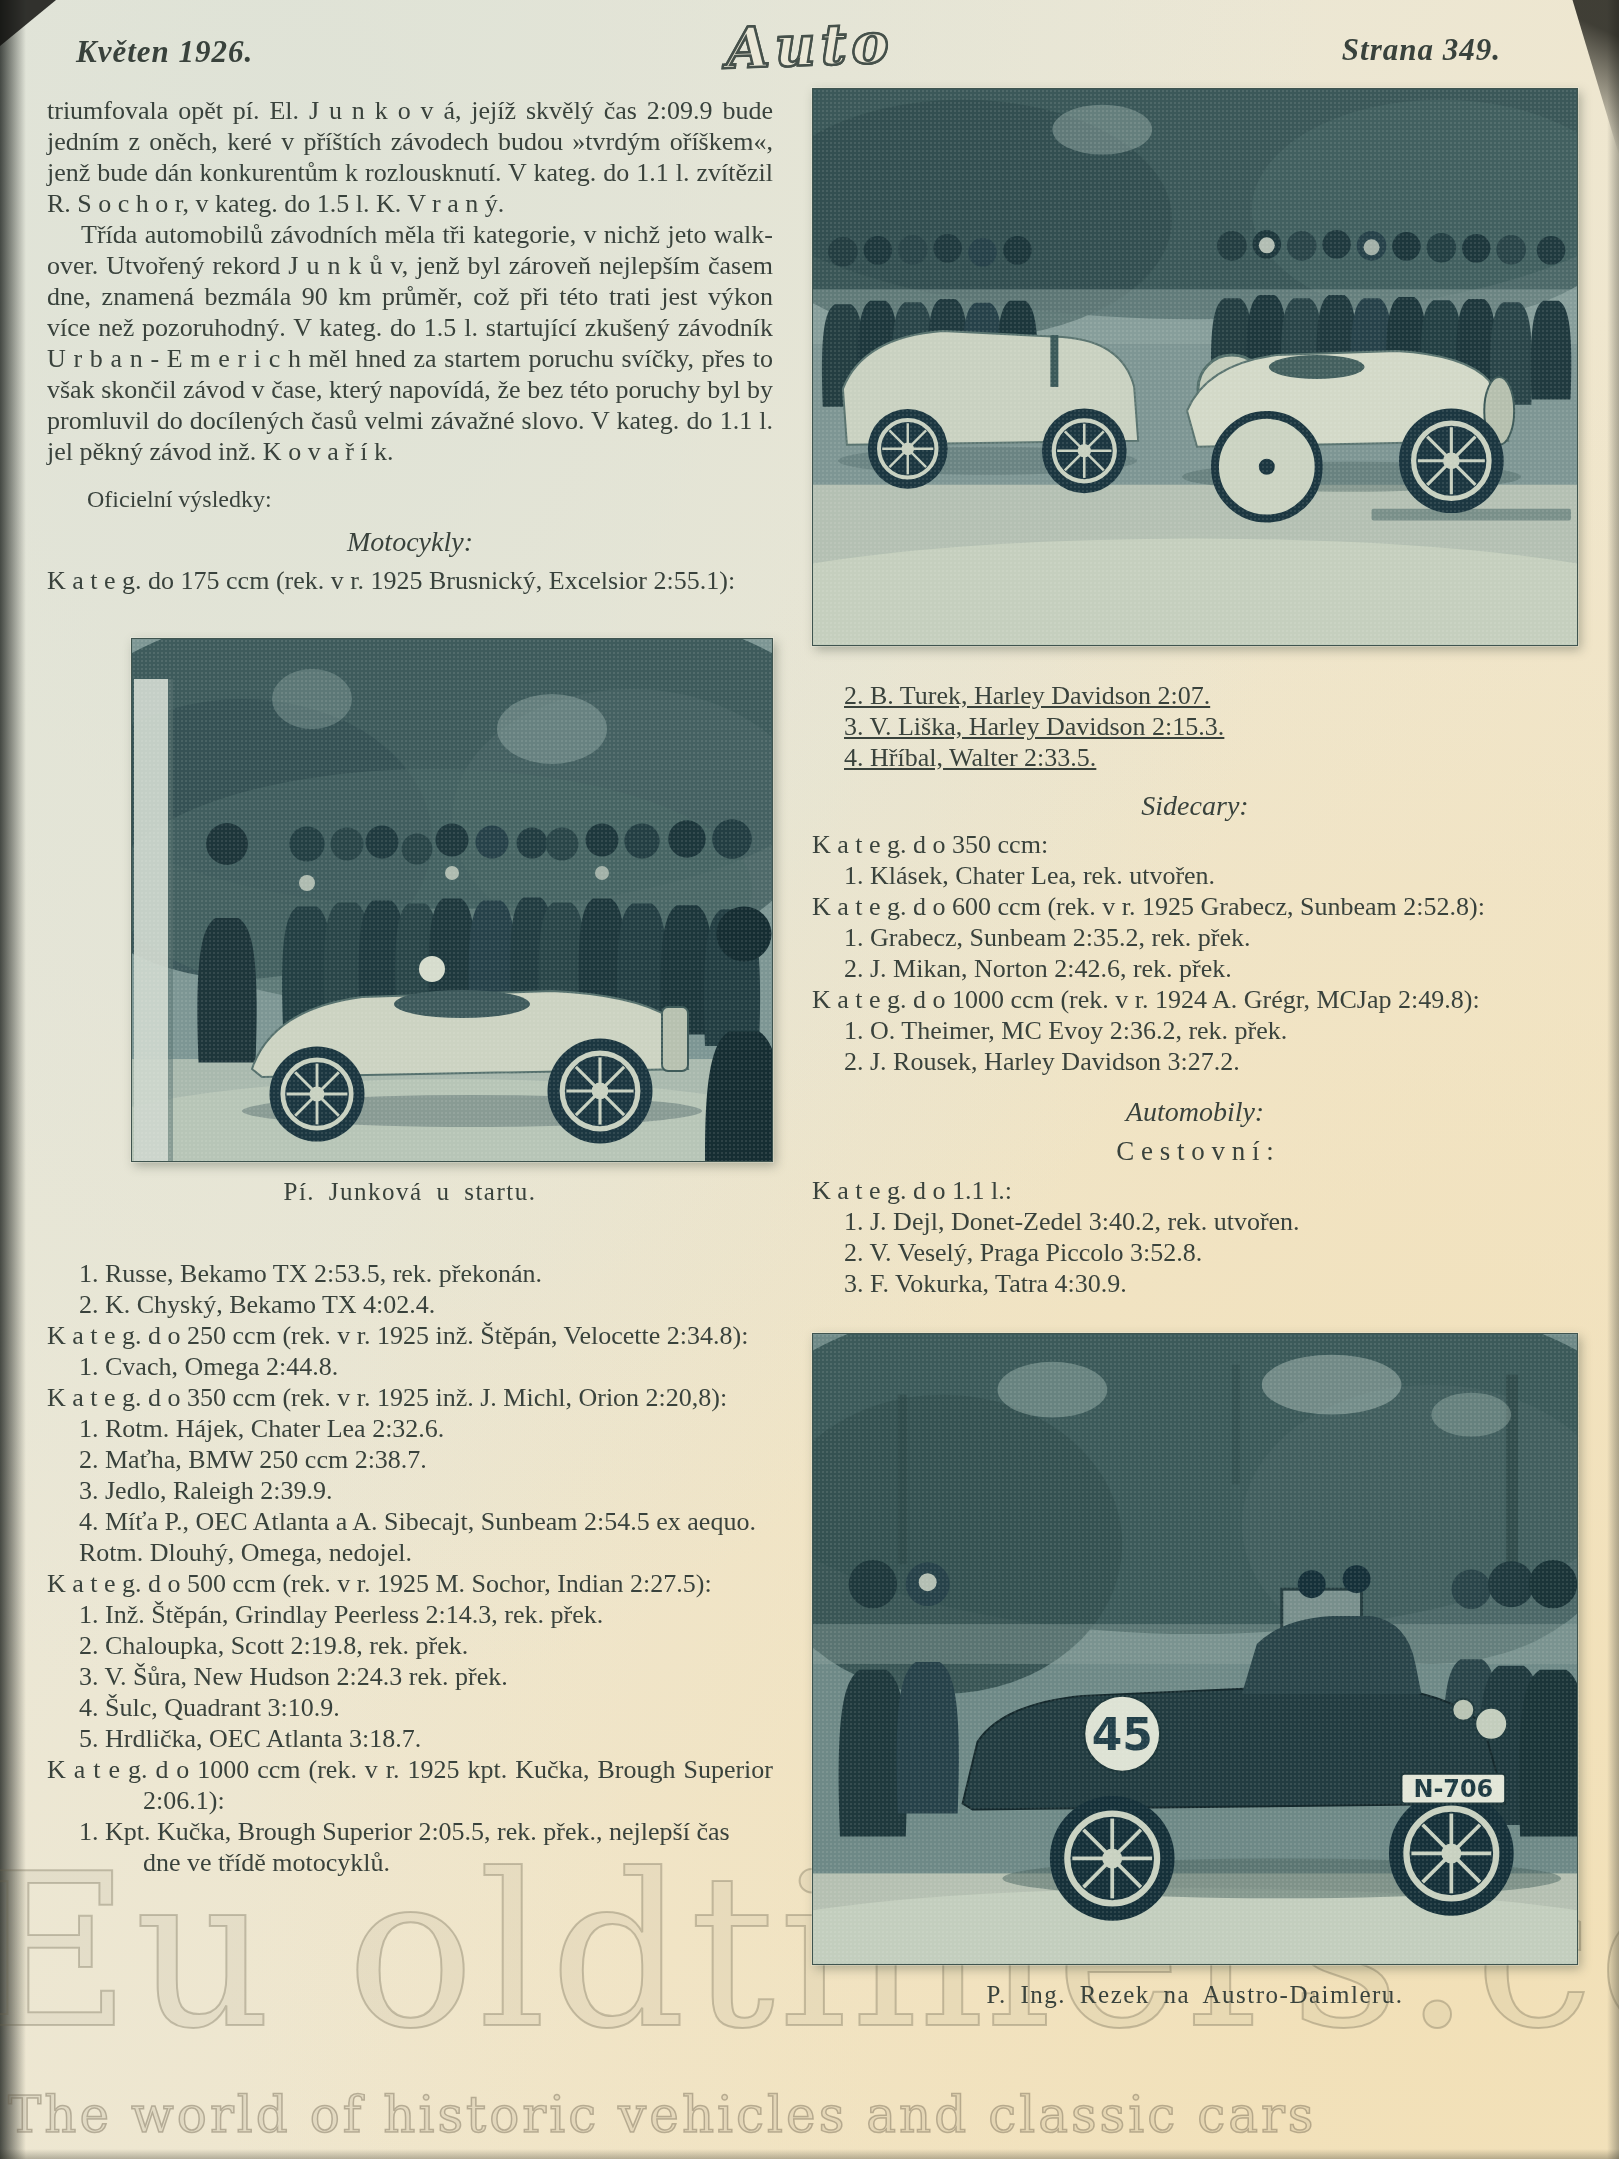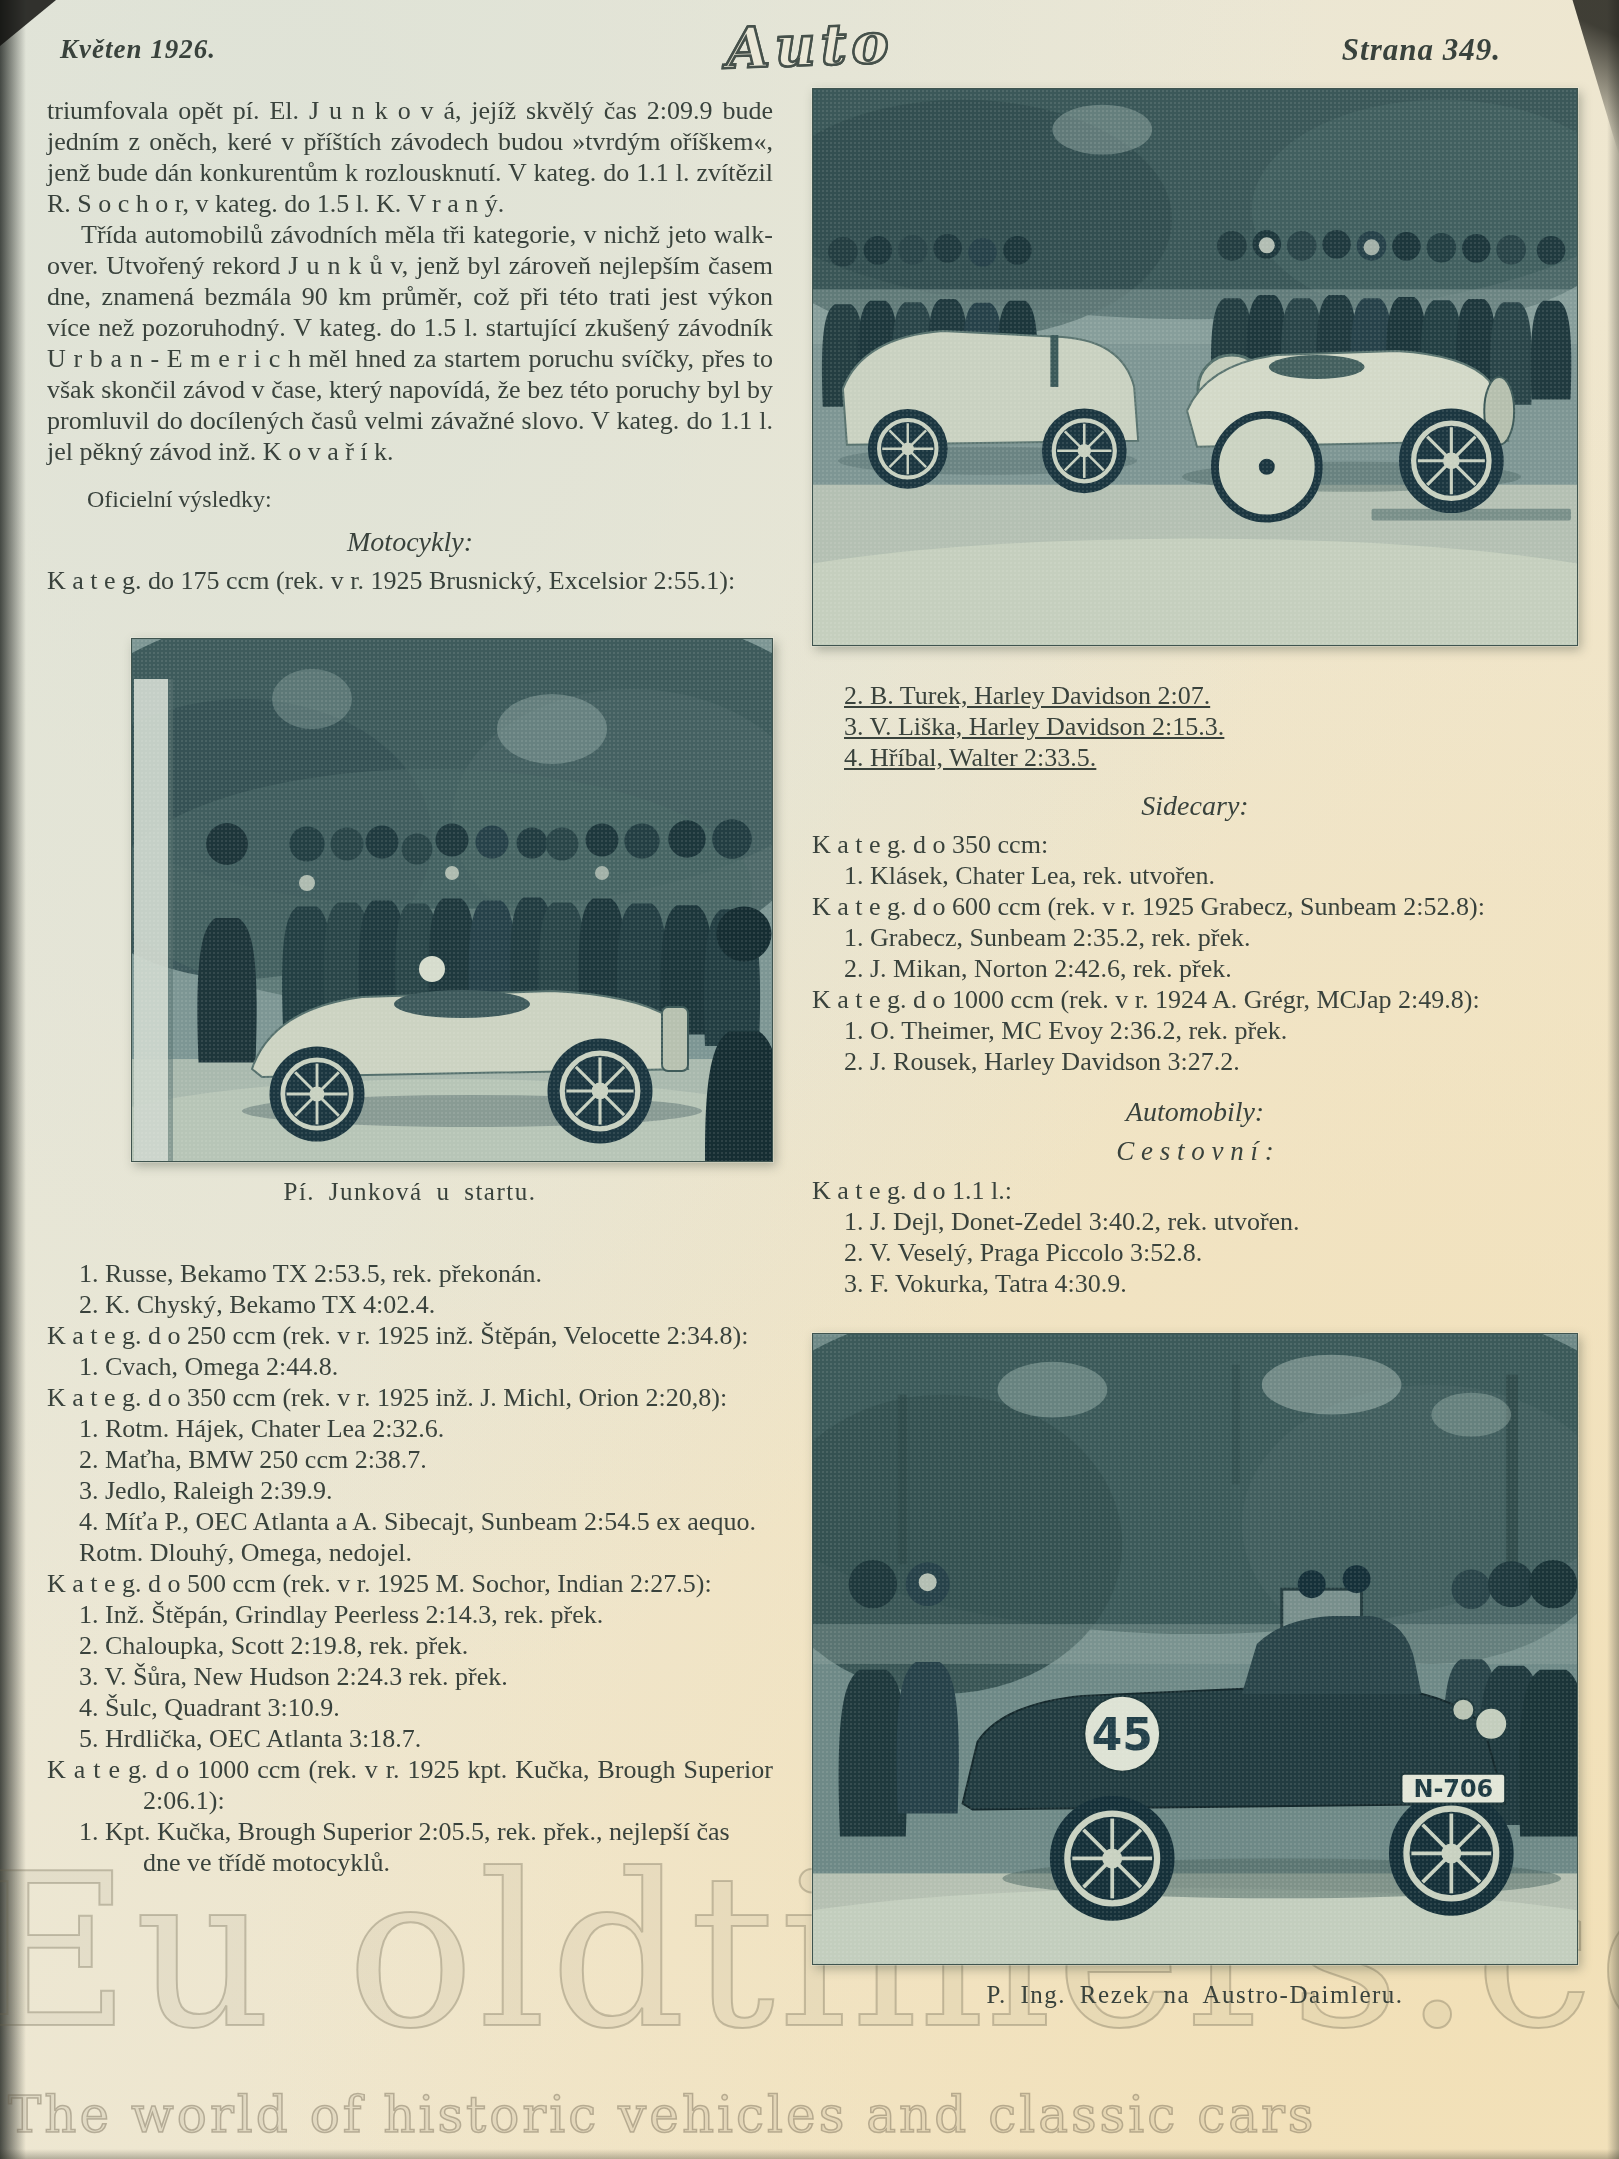--- a/index.html
+++ b/index.html
@@ -18,36 +18,36 @@
     background:linear-gradient(270deg,rgba(40,45,40,.35),rgba(40,45,40,0));}
   .edge-bottom{position:absolute;left:0;bottom:0;width:100%;height:10px;
     background:linear-gradient(0deg,rgba(40,40,30,.3),rgba(40,40,30,0));}
   .corner-tl{position:absolute;left:0;top:0;width:56px;height:46px;background:#12120f;
     clip-path:polygon(0 0,100% 0,0 100%);opacity:.85;}
   .corner-tr{position:absolute;right:0;top:0;width:62px;height:155px;
     background:linear-gradient(205deg,#14140f 20%,rgba(20,20,15,0) 85%);
     clip-path:polygon(25% 0,100% 0,100% 100%);opacity:.8;}
 
   
-  .hdr-issue{position:absolute;left:60px;top:34px;font-size:27px;font-weight:bold;font-style:italic;letter-spacing:1px;}
+  .hdr-issue{position:absolute;left:76px;top:34px;font-size:31px;font-weight:bold;font-style:italic;letter-spacing:1px;}
   .hdr-page{position:absolute;right:118px;top:32px;font-size:31px;font-weight:bold;font-style:italic;letter-spacing:1px;}
   .hdr-logo{position:absolute;left:50%;top:12px;transform:translateX(-50%) rotate(-2deg);
     font-family:"DejaVu Serif", serif;font-style:italic;font-weight:bold;font-size:56px;letter-spacing:5px;
     color:#ebe8d7;-webkit-text-stroke:2.5px #46514b;
     text-shadow:1px 1px 0 #46514b,-1px -1px 0 #46514b,1px -1px 0 #46514b,-1px 1px 0 #46514b;}
 
   
   .col-left{position:absolute;left:47px;top:95px;width:726px;}
   .col-right{position:absolute;left:812px;top:88px;width:766px;}
 
   p.body-text{margin:0;font-size:26px;line-height:31px;text-align:justify;}
   p.pindent{text-indent:34px;}
   .official{margin:14px 0 0 40px;font-size:24px;line-height:36px;}
   .h-italic{font-style:italic;text-align:center;font-size:28px;line-height:34px;margin:8px 0 6px;}
-  .h-spaced{text-align:center;font-size:27px;line-height:32px;margin:4px 0 8px;font-style:italic;}
+  .h-spaced{text-align:center;font-size:27px;line-height:32px;margin:4px 0 8px;}
 
   .line{font-size:26px;line-height:31px;}
   .kateg{padding-left:96px;text-indent:-96px;text-align:justify;}
   .entry{padding-left:96px;text-indent:-64px;}
   .plain{padding-left:32px;}
 
   .list-left{margin-top:52px;}
   .list-topright{margin-top:34px;text-decoration:underline;}
 
   

